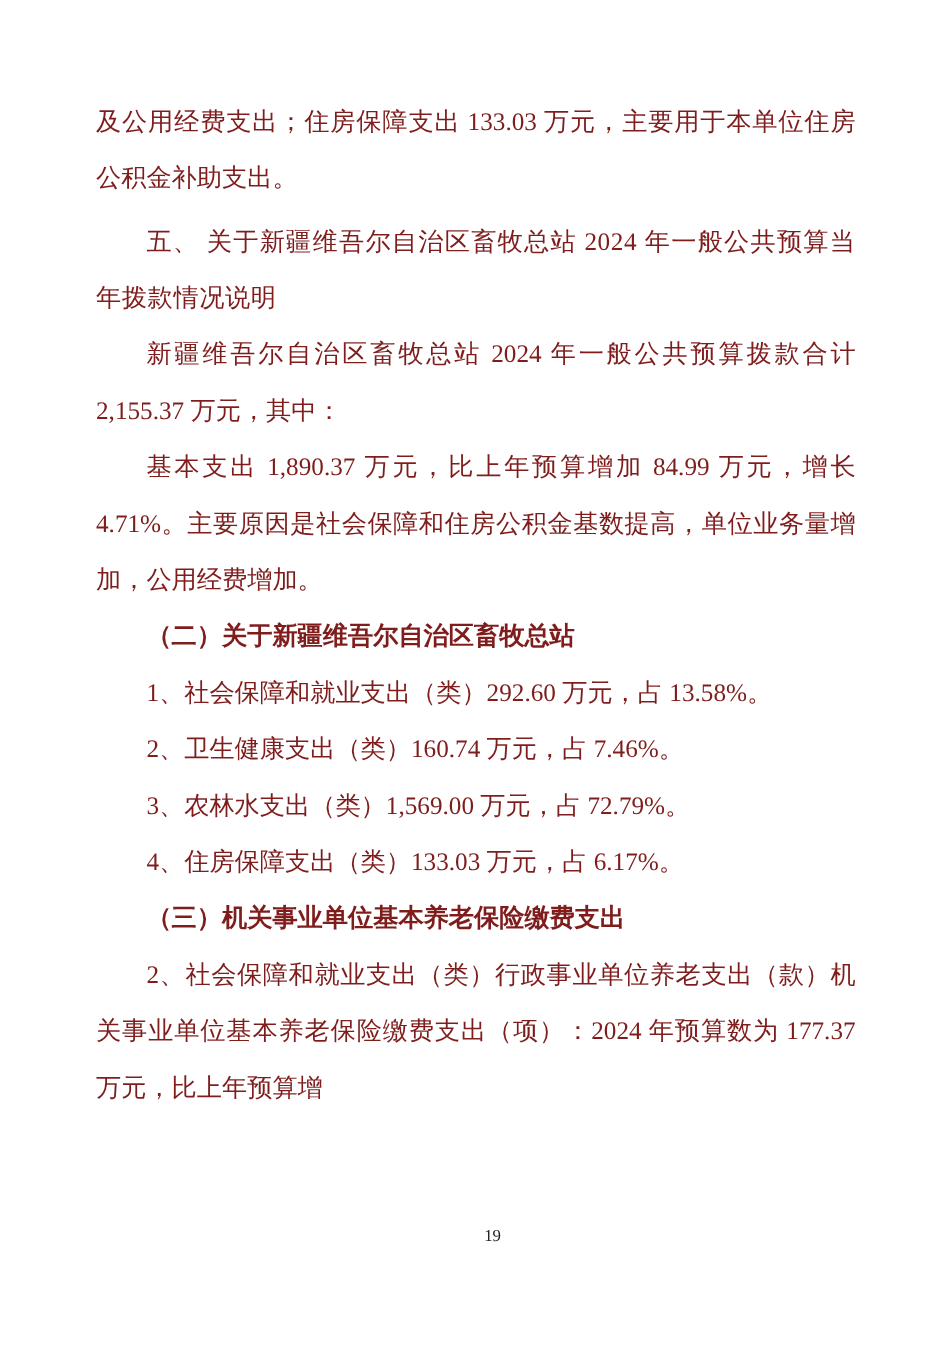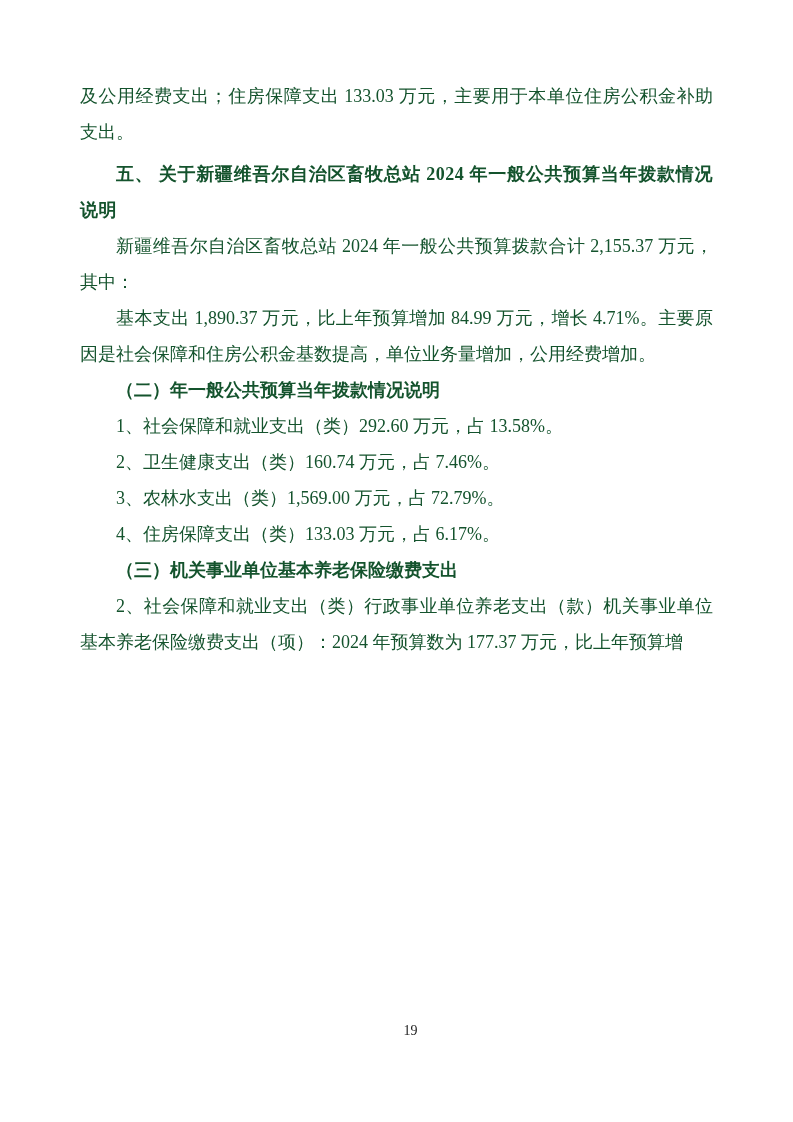--- a/index.html
+++ b/index.html
@@ -14,35 +14,35 @@
     height: 1122px;
     background: #ffffff;
     overflow: hidden;
     margin: 0 auto;
   }
   .content {
     position: absolute;
     top: 78px;
     left: 80px;
     width: 633px;
-    color: #14532d;
-    font-size: 18px;
-    line-height: 36px;
+    color: #7f1d1d;
+    font-size: 21px;
+    line-height: 47px;
     text-align: justify;
   }
   .content .blk {
     margin: 0;
     padding: 0;
     text-indent: 2em;
   }
   .content .p-cont {
     text-indent: 0;
   }
   .content .h1 {
-    font-weight: bold;
+    font-weight: normal;
     margin-top: 6px;
     letter-spacing: 0.5px;
   }
   .content .h2 {
     font-weight: bold;
   }
   .footer {
     position: absolute;
     top: 1022px;
     left: 14px;
@@ -55,21 +55,21 @@
 </style>
 </head>
 <body>
 
 <div class="page">
   <div class="content">
     <p class="blk p-cont">及公用经费支出；住房保障支出 133.03 万元，主要用于本单位住房公积金补助支出。</p>
     <p class="blk h1">五、 关于新疆维吾尔自治区畜牧总站 2024 年一般公共预算当年拨款情况说明</p>
     <p class="blk">新疆维吾尔自治区畜牧总站 2024 年一般公共预算拨款合计 2,155.37 万元，其中：</p>
     <p class="blk">基本支出 1,890.37 万元，比上年预算增加 84.99 万元，增长 4.71%。主要原因是社会保障和住房公积金基数提高，单位业务量增加，公用经费增加。</p>
-    <p class="blk h2">（二）年一般公共预算当年拨款情况说明</p>
+    <p class="blk h2">（二）关于新疆维吾尔自治区畜牧总站</p>
     <p class="blk">1、社会保障和就业支出（类）292.60 万元，占 13.58%。</p>
     <p class="blk">2、卫生健康支出（类）160.74 万元，占 7.46%。</p>
     <p class="blk">3、农林水支出（类）1,569.00 万元，占 72.79%。</p>
     <p class="blk">4、住房保障支出（类）133.03 万元，占 6.17%。</p>
     <p class="blk h2">（三）机关事业单位基本养老保险缴费支出</p>
     <p class="blk">2、社会保障和就业支出（类）行政事业单位养老支出（款）机关事业单位基本养老保险缴费支出（项）：2024 年预算数为 177.37 万元，比上年预算增</p>
   </div>
   <div class="footer">19</div>
 </div>
 

